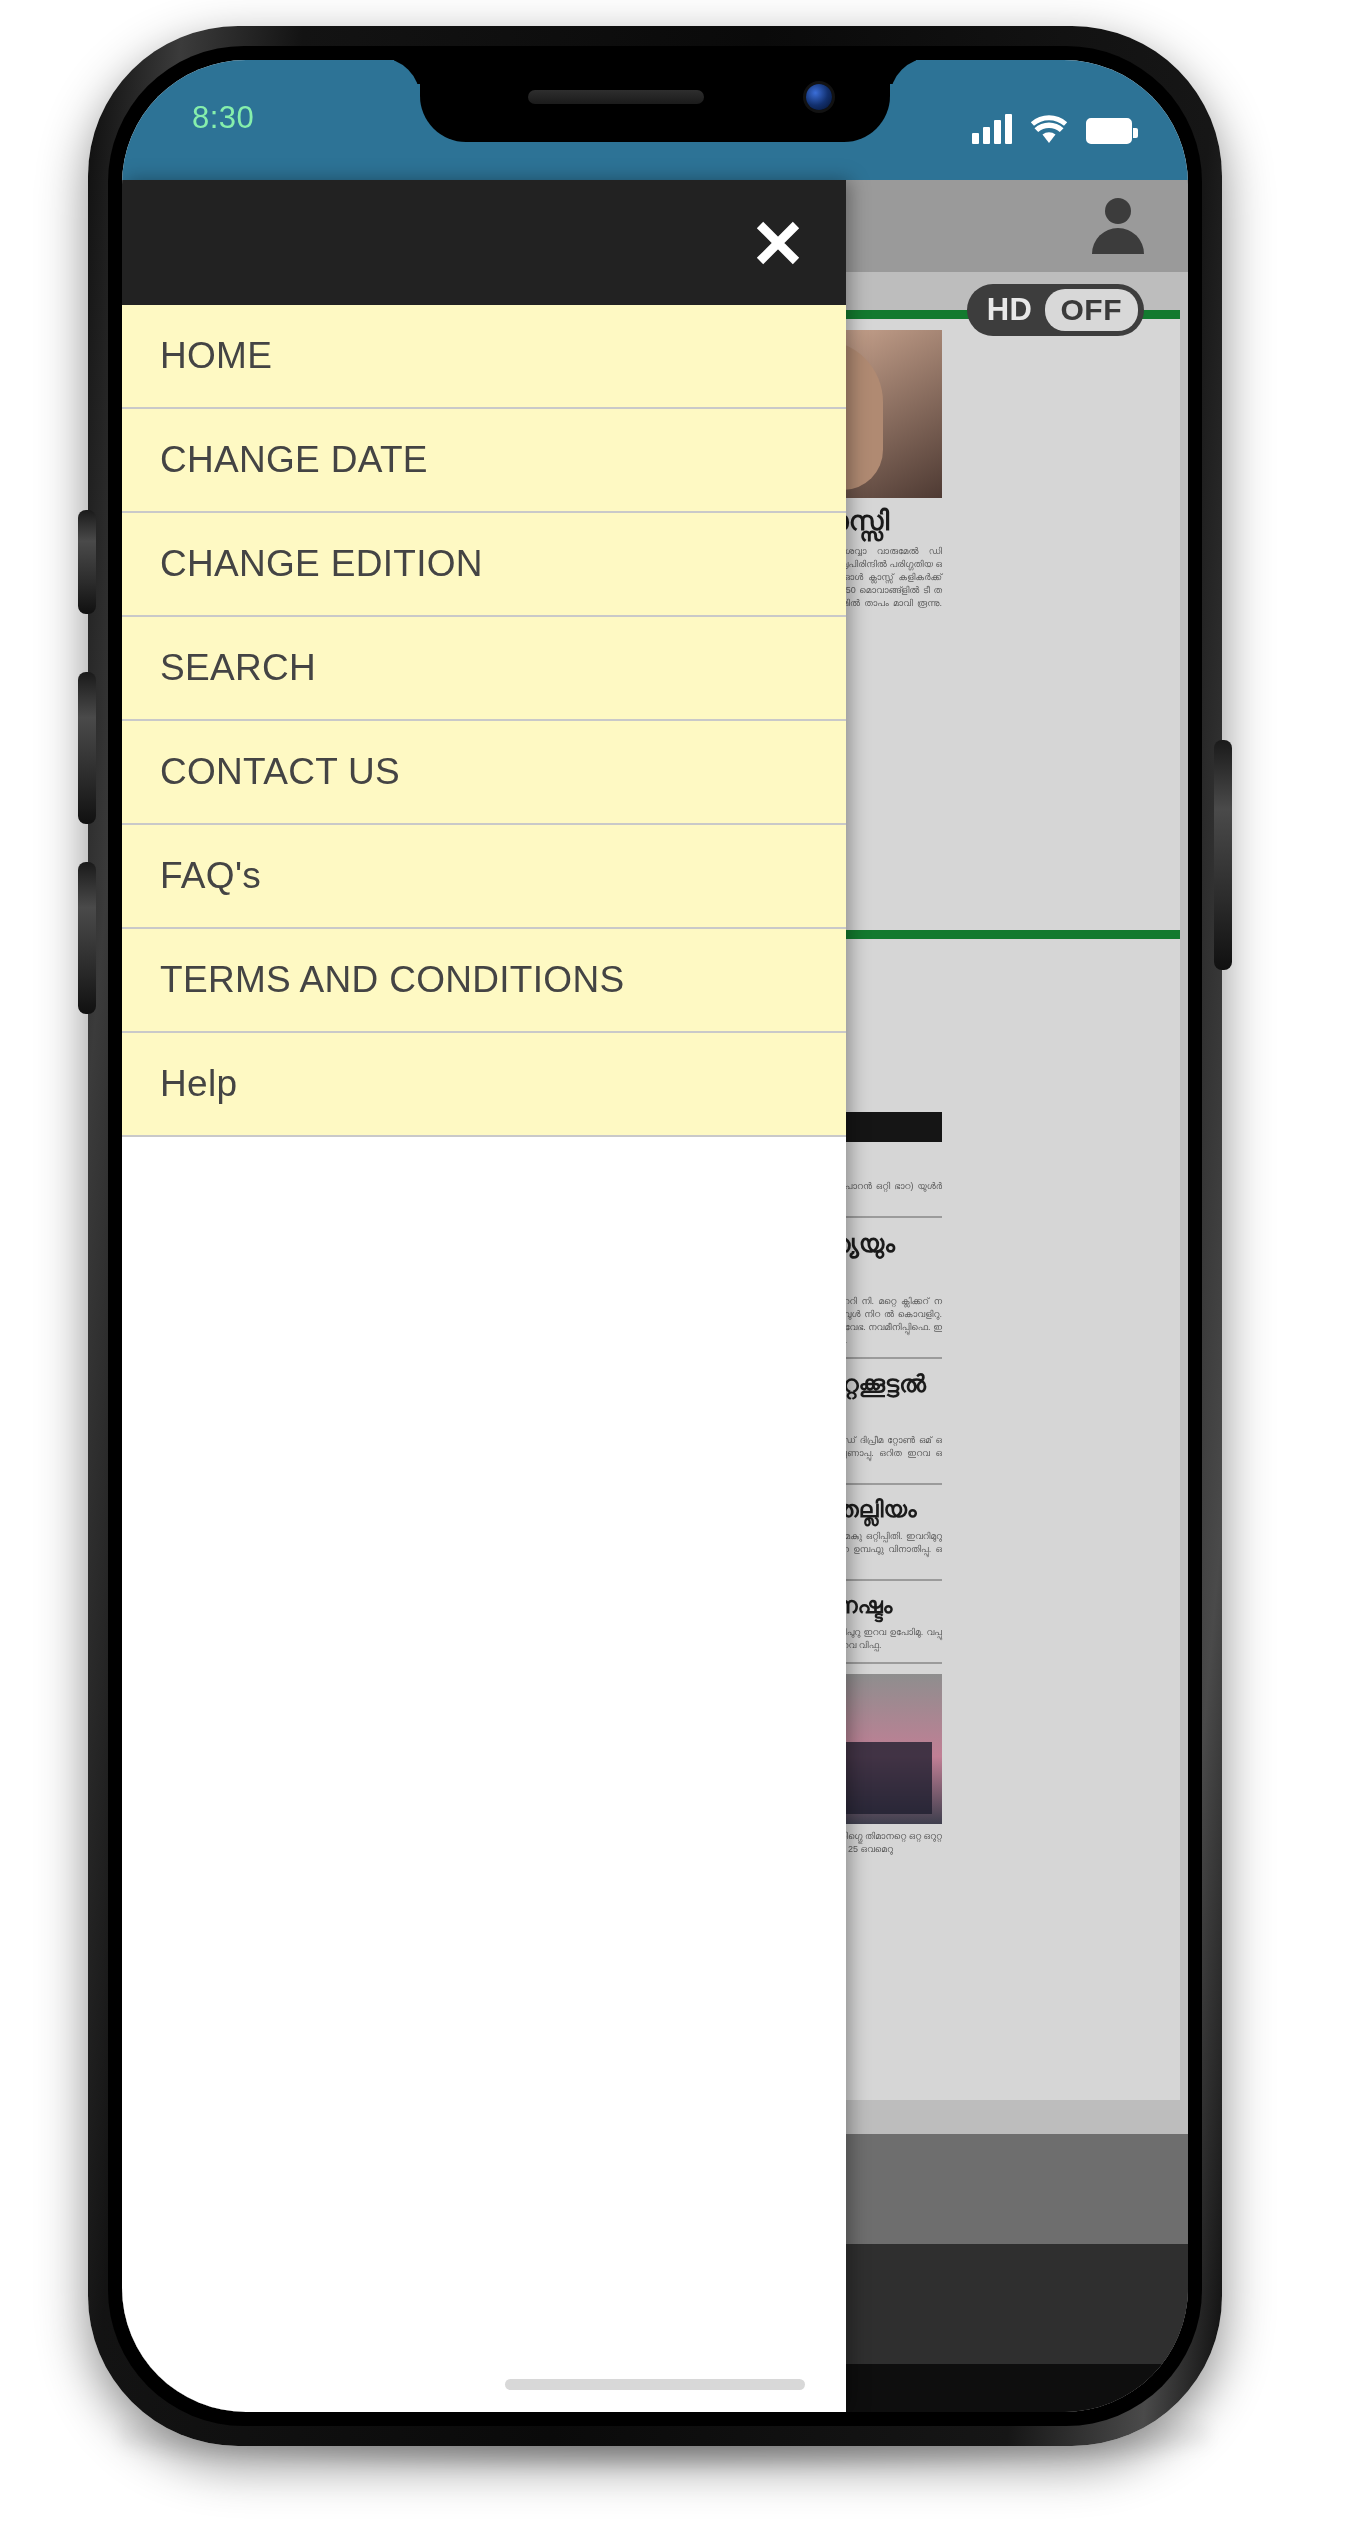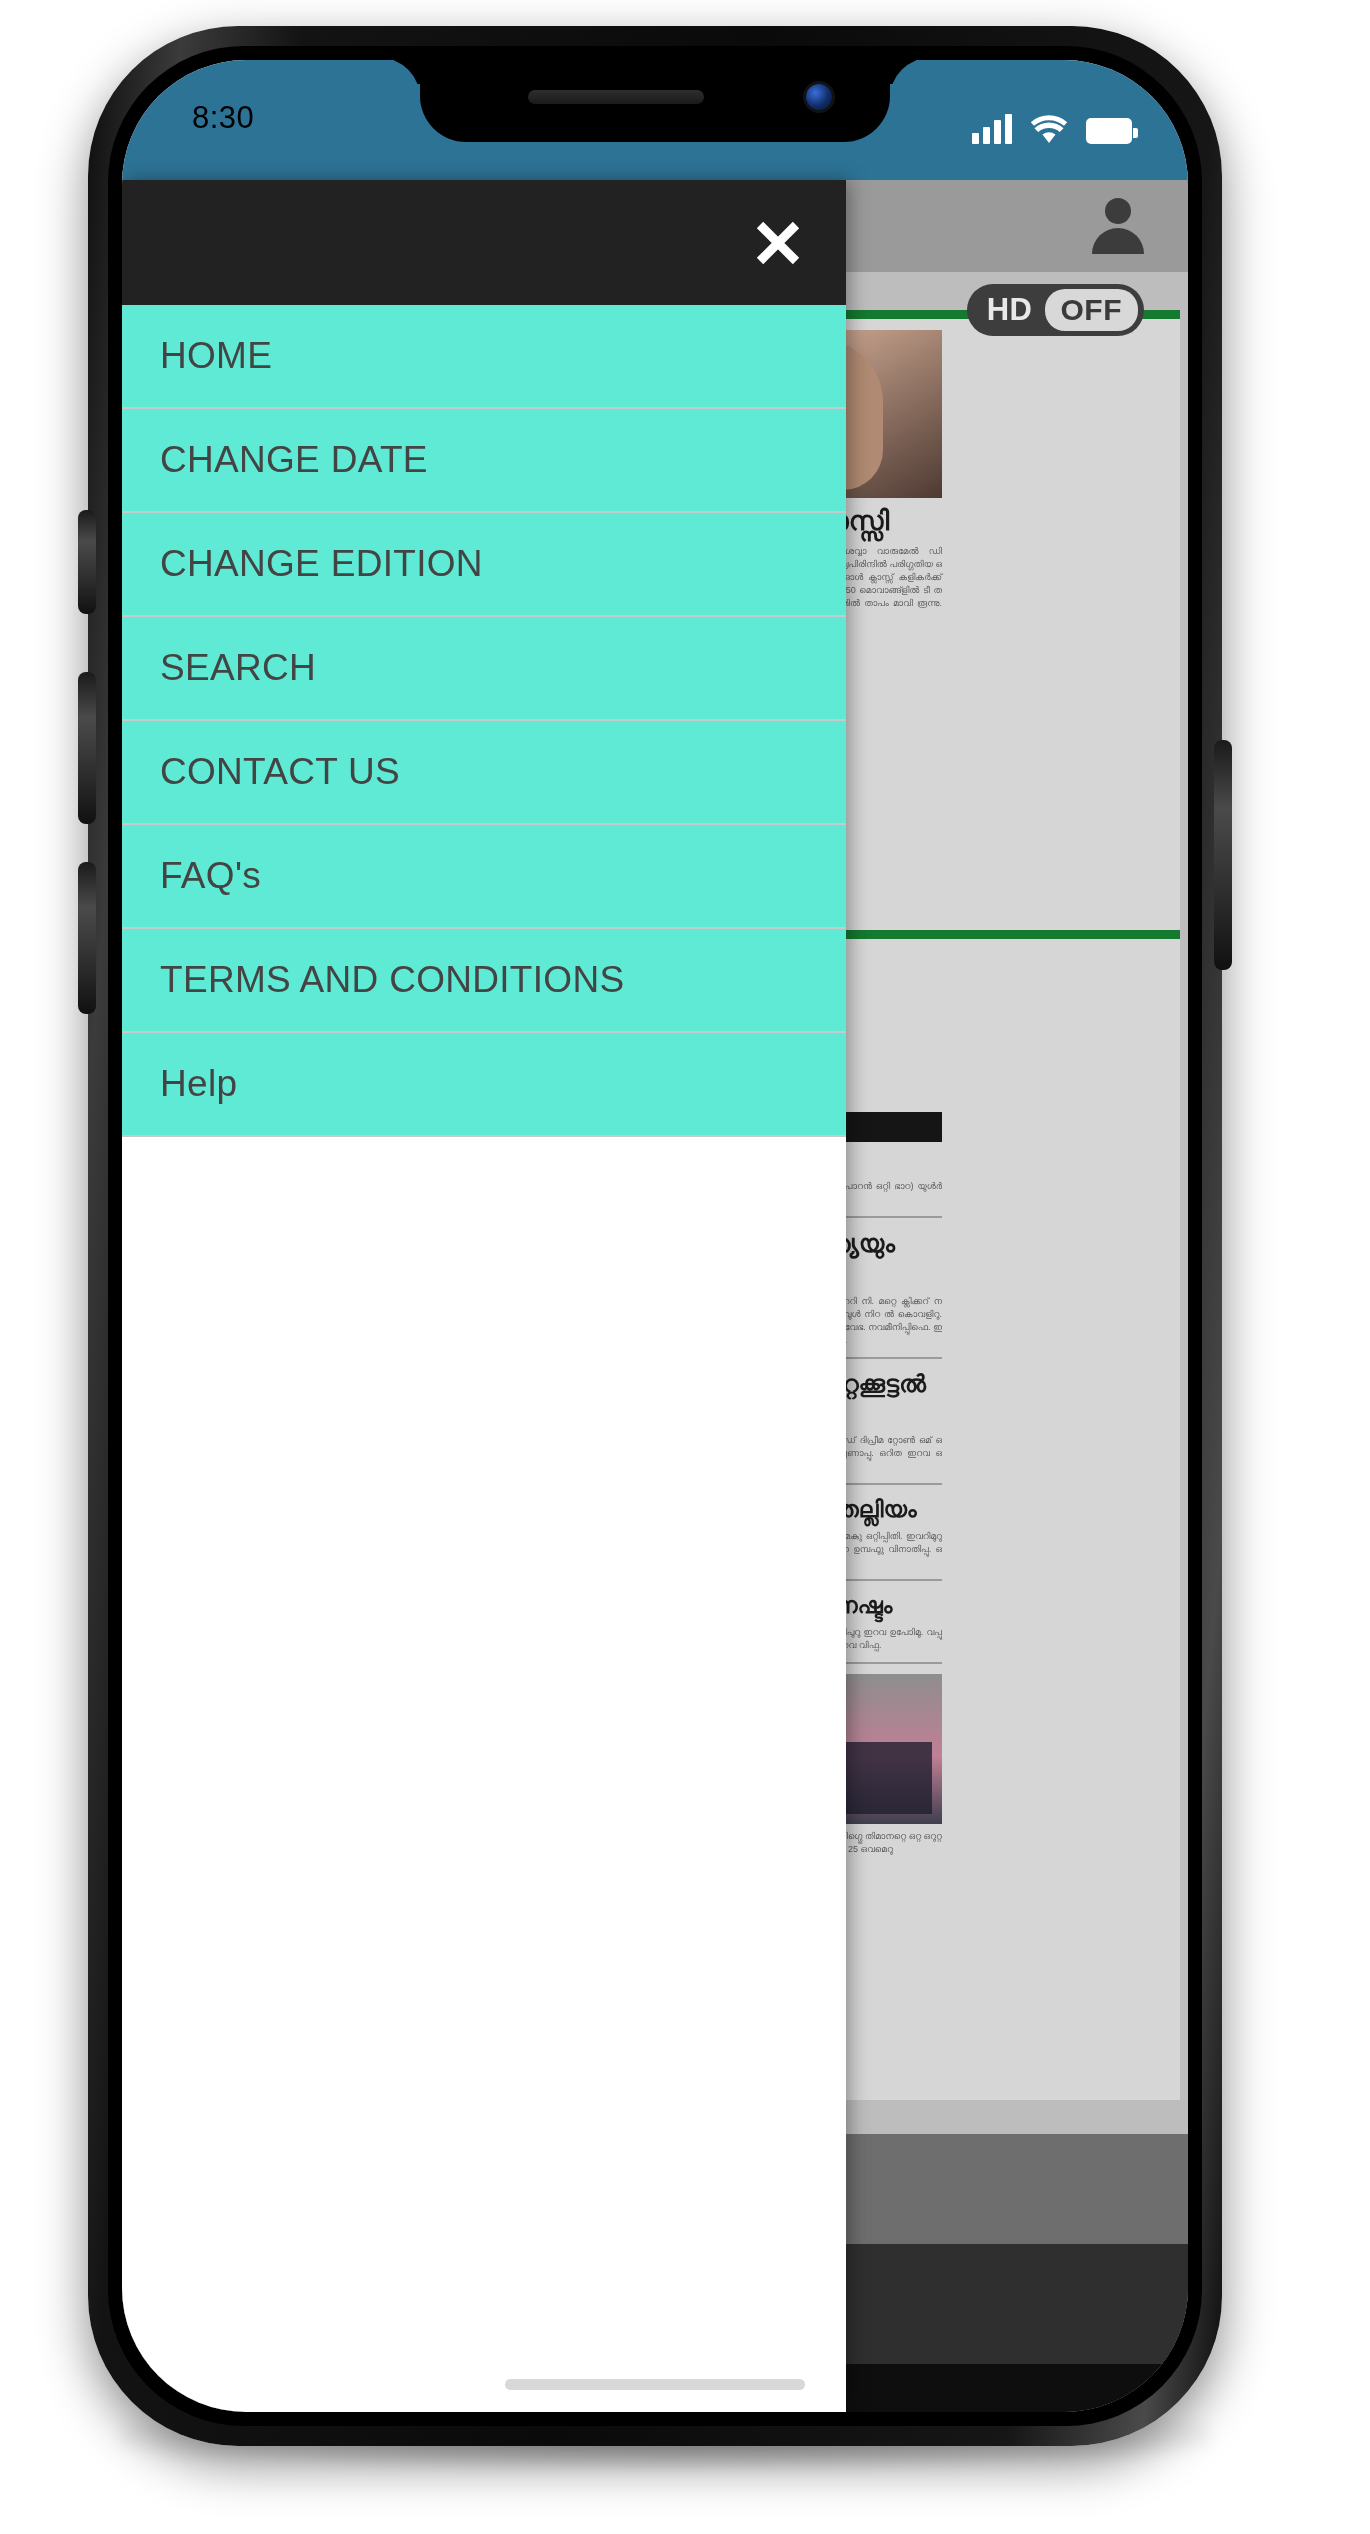--- a/index.html
+++ b/index.html
@@ -81,21 +81,21 @@
     position: absolute;
     left: 0; top: 0;
     width: 1066px;
     height: 120px;
     background: #2d7396;
   }
   .status-time {
     position: absolute;
     left: 70px;
     top: 40px;
-    color: #000000;
+    color: #86efac;
     font-size: 31px;
     font-weight: 400;
     letter-spacing: 0.5px;
   }
   .status-icons {
     position: absolute;
     right: 56px;
     top: 48px;
     display: flex;
     align-items: flex-end;
@@ -334,21 +334,21 @@
   }
   .menu-item {
     position: relative;
     height: 104px;
     display: flex;
     align-items: center;
     padding-left: 38px;
     border-bottom: 2px solid #c9c9c9;
     box-sizing: border-box;
     cursor: pointer;
-    background: #5eead4;
+    background: #fef9c3;
   }
   .menu-item .label {
     font-size: 37px;
     color: #444444;
     letter-spacing: 0.3px;
     font-family: "Liberation Sans", sans-serif;
   }
   .menu-filler {
     height: 480px;
     background: #ffffff;

